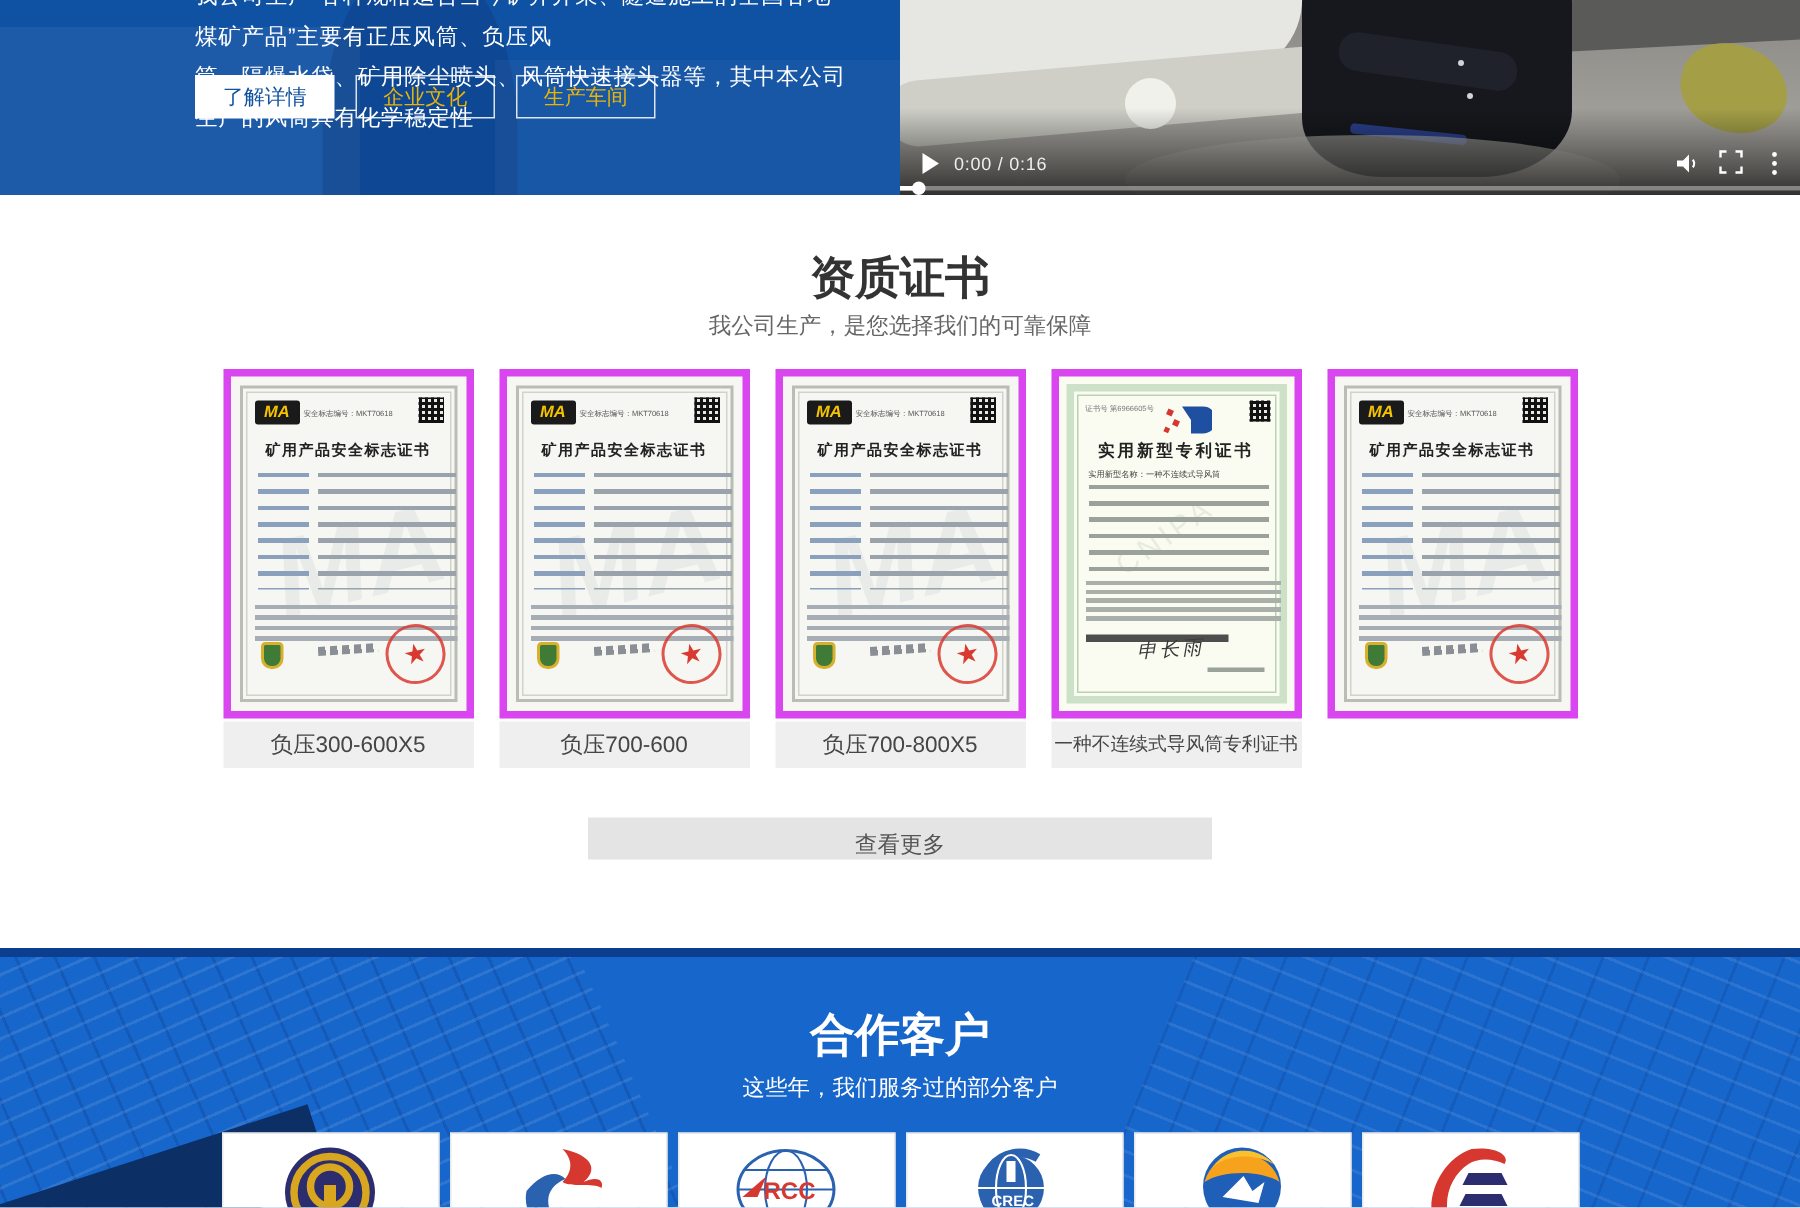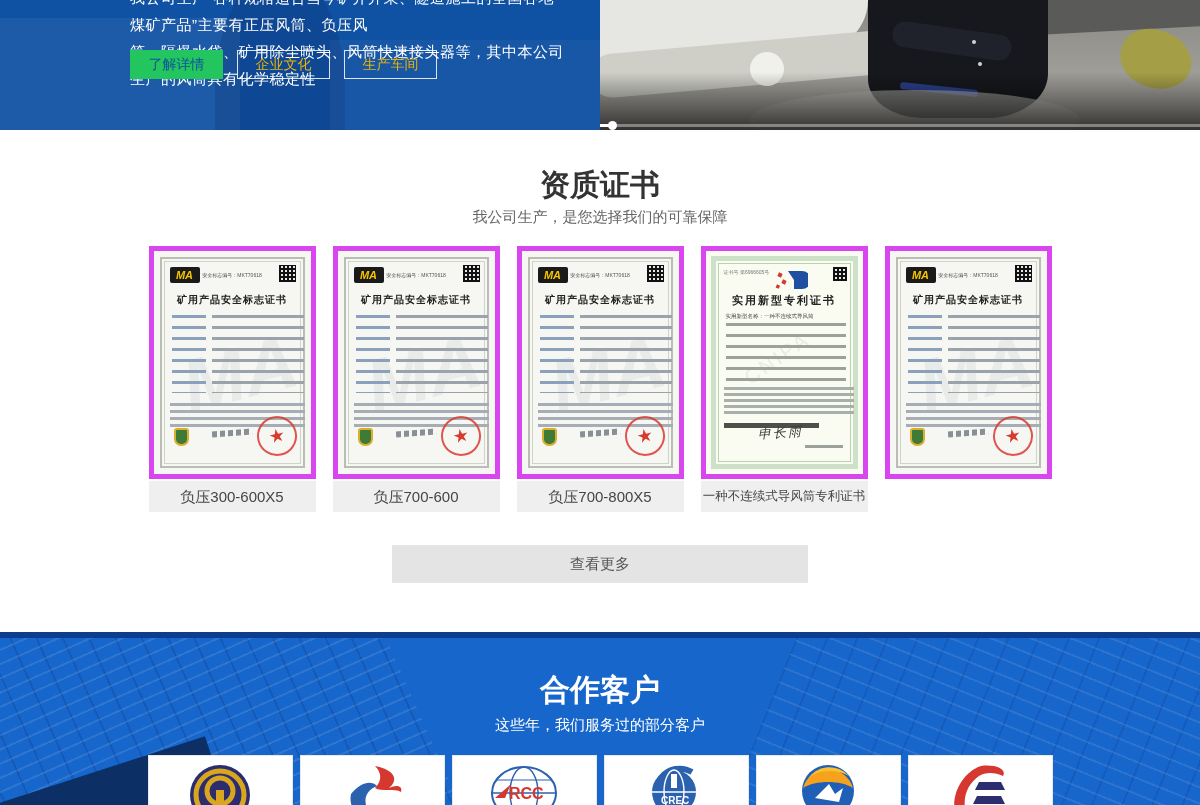--- a/index.html
+++ b/index.html
@@ -7,21 +7,21 @@
   #page { position:relative; width:1200px; height:805px; overflow:hidden; background:#fff; }
 
   
   .hero-left { position:absolute; left:0; top:0; width:600px; height:130px; background:#0f51a3; overflow:hidden; }
   .hb1 { position:absolute; left:-10px; top:18px; width:250px; height:120px; background:rgba(255,255,255,.06); }
   .hb2 { position:absolute; left:215px; top:-30px; width:130px; height:170px; background:rgba(10,30,80,.18); border-radius:50% 50% 0 0/70% 70% 0 0; }
   .hb3 { position:absolute; left:330px; top:40px; width:270px; height:100px; background:rgba(255,255,255,.04); }
   .hero-text { position:absolute; left:130px; top:-16px; width:436px; color:#fff; font-size:15px; line-height:27px; letter-spacing:.5px; }
   .hero-buttons { position:absolute; left:130px; top:50px; display:flex; gap:14px; }
   .btn { width:93px; height:29px; line-height:27px; text-align:center; font-size:14px; cursor:pointer; }
-  .btn-solid { background:#22c55e; color:#11519f; line-height:29px; }
+  .btn-solid { background:#ffffff; color:#11519f; line-height:29px; }
   .btn-outline { border:1px solid rgba(255,255,255,.85); color:#eab308; background:transparent; }
 
   
   .video { position:absolute; left:600px; top:0; width:600px; height:130px; background:linear-gradient(180deg,#8a8884 0%,#9b9994 45%,#b0aea8 100%); overflow:hidden; }
   .v-rolls1 { position:absolute; left:-30px; top:-18px; width:300px; height:80px; background:#e6e6e2; border-radius:0 0 50px 14px; transform:rotate(-7deg); }
   .v-rolls2 { position:absolute; left:-10px; top:42px; width:310px; height:44px; background:#cfcfc8; border-radius:22px; transform:rotate(-5deg); }
   .v-roll-end { position:absolute; left:150px; top:52px; width:34px; height:34px; background:#f1f1ec; border-radius:50%; }
   .v-blue-item { position:absolute; left:313px; top:16px; width:16px; height:11px; background:#3a6fb0; border-radius:3px; }
   .v-top-right { position:absolute; left:430px; top:-20px; width:200px; height:50px; background:#5a5a58; transform:rotate(-3deg); }
   .v-person { position:absolute; left:268px; top:-12px; width:180px; height:130px; background:#16181d; border-radius:14px 14px 34% 30%; }
@@ -72,21 +72,21 @@
   .pat-title { position:absolute; left:0; top:42px; width:100%; text-align:center; font-size:11px; font-weight:bold; color:#222; letter-spacing:2px; }
   .pat-subject { position:absolute; left:20px; top:62px; font-size:5.5px; color:#444; }
   .pat-rows { position:absolute; left:20px; top:72px; width:120px; height:60px; background:repeating-linear-gradient(180deg,#9aa29a 0 3px,transparent 3px 11px); }
   .pat-para { position:absolute; left:18px; top:136px; width:130px; height:28px; background:repeating-linear-gradient(180deg,#a9b0a9 0 3px,transparent 3px 6px); }
   .pat-bar { position:absolute; left:18px; top:172px; width:95px; height:5px; background:#4c4f4c; }
   .pat-sign { position:absolute; left:52px; bottom:32px; font-size:13px; color:#3a3a3a; transform:rotate(-4deg); font-style:italic; letter-spacing:2px; }
   .pat-date { position:absolute; right:20px; bottom:26px; width:38px; height:3px; background:#9aa29a; }
   .pat-watermark { position:absolute; left:34px; top:96px; font-size:20px; color:rgba(120,140,120,.14); transform:rotate(-35deg); letter-spacing:3px; }
   .cert-caption { margin-top:2px; width:167px; height:31px; background:#efefef; color:#454545; font-size:15px; line-height:31px; text-align:center; }
   .cert-card:nth-child(4) .cert-caption { font-size:12.5px; }
-  .more-btn { position:absolute; left:392px; top:415px; width:416px; height:38px; background:#e4e4e4; color:#555; font-size:15px; line-height:38px; text-align:center; cursor:pointer; }
+  .more-btn { position:absolute; left:392px; top:415px; width:416px; height:28px; background:#e4e4e4; color:#555; font-size:15px; line-height:38px; text-align:center; cursor:pointer; }
 
   
   .partners { position:absolute; left:0; top:632px; width:1200px; height:173px; background:#1766cb; overflow:hidden; }
   .p-strip { position:absolute; left:0; top:0; width:100%; height:6px; background:#0b3e8e; }
   .p-tex-left { position:absolute; left:-150px; top:-60px; width:560px; height:360px; transform:rotate(-24deg); background:repeating-linear-gradient(0deg, rgba(255,255,255,.10) 0 2px, transparent 2px 13px), repeating-linear-gradient(90deg, rgba(8,40,110,.20) 0 2px, transparent 2px 24px); }
   .p-tex-right { position:absolute; right:-140px; top:-80px; width:560px; height:360px; transform:rotate(22deg); background:repeating-linear-gradient(0deg, rgba(255,255,255,.09) 0 2px, transparent 2px 15px), repeating-linear-gradient(90deg, rgba(8,40,110,.16) 0 2px, transparent 2px 28px); }
   .p-wedge { position:absolute; left:-40px; bottom:-26px; width:260px; height:56px; background:#0c2f66; transform:rotate(-18deg); }
   .partners .sec-title { position:absolute; top:38px; color:#fff; }
   .partners .sec-sub { position:absolute; top:84px; color:#fff; }
   .logo-row { position:absolute; top:123px; left:0; width:100%; display:flex; justify-content:center; gap:7px; }
@@ -119,20 +119,36 @@
     <div class="v-blue-item"></div>
     <div class="v-top-right"></div>
     <div class="v-person"></div>
     <div class="v-person-arm"></div>
     <div class="v-dot1"></div>
     <div class="v-dot2"></div>
     <div class="v-person-belt"></div>
     <div class="v-bag"></div>
     <div class="v-floor"></div>
     <div class="v-shade"></div>
+    <div class="v-controls">
+      <div class="v-play"></div>
+      <div class="v-time">0:00 / 0:16</div>
+      <svg class="v-ico v-vol" width="18" height="18" viewBox="0 0 18 18">
+          <path d="M2 7h4l4-4v12l-4-4H2z" fill="#fff"></path>
+          <path d="M12.5 6.5a4 4 0 010 5" stroke="#fff" stroke-width="1.4" fill="none"></path>
+        </svg>
+      <svg class="v-ico v-fs" width="16" height="16" viewBox="0 0 16 16">
+          <path d="M1 5V1h4M11 1h4v4M15 11v4h-4M5 15H1v-4" stroke="#fff" stroke-width="1.6" fill="none"></path>
+        </svg>
+      <svg class="v-ico v-menu" width="6" height="18" viewBox="0 0 6 18">
+          <circle cx="3" cy="3" r="1.6" fill="#fff"></circle>
+          <circle cx="3" cy="9" r="1.6" fill="#fff"></circle>
+          <circle cx="3" cy="15" r="1.6" fill="#fff"></circle>
+        </svg>
+    </div>
     <div class="v-progress">
       <div class="v-played"></div>
       <div class="v-knob"></div>
     </div>
   </div>
 
   <div class="certs">
     <div class="sec-title">资质证书</div>
     <div class="sec-sub">我公司生产，是您选择我们的可靠保障</div>
 

